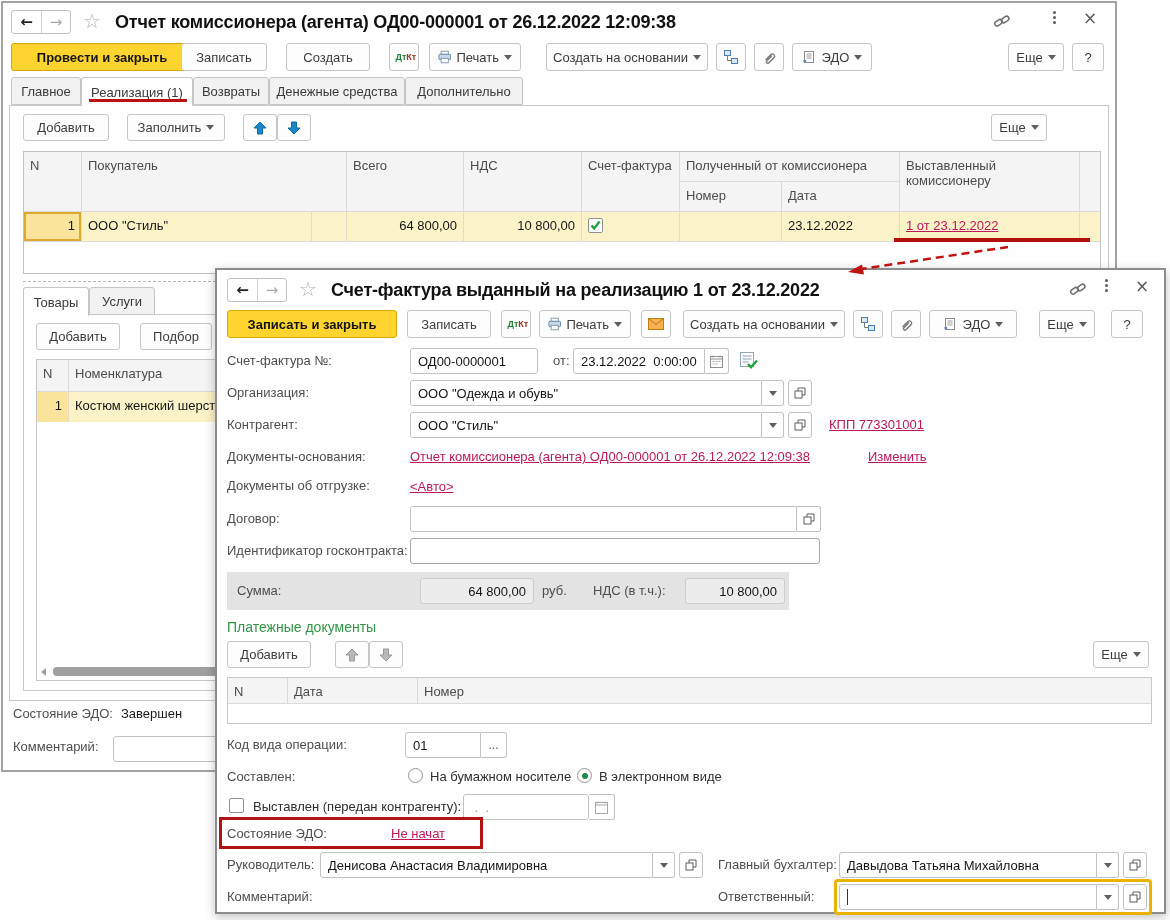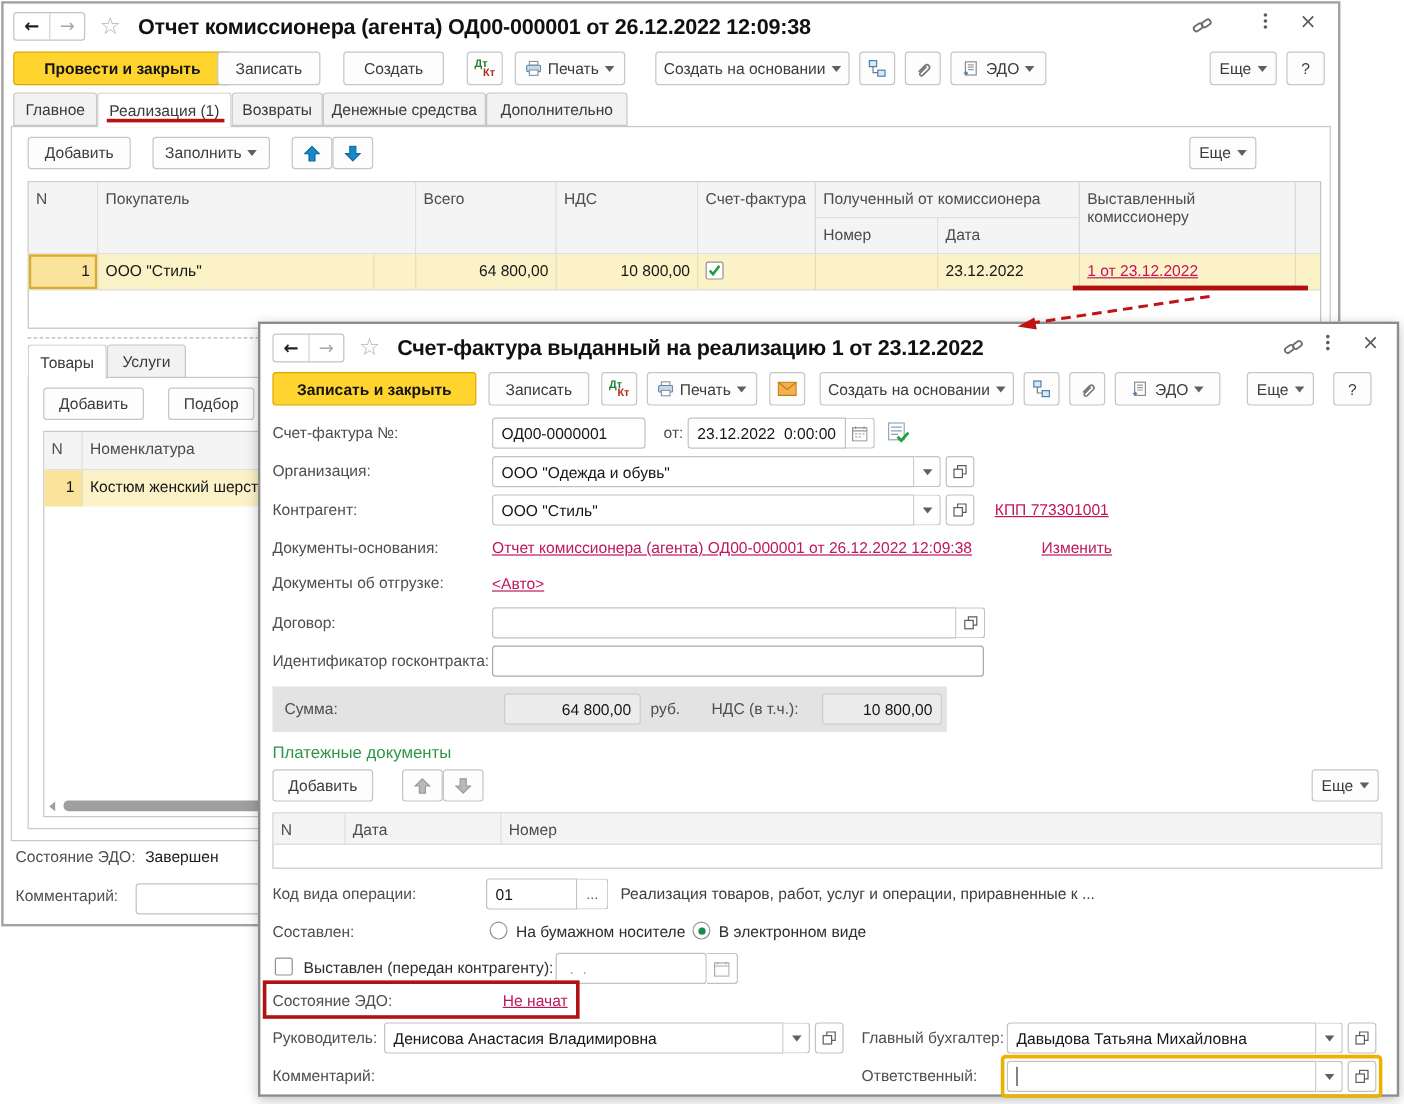--- a/index.html
+++ b/index.html
@@ -20,21 +20,21 @@
 .tab.on{background:#fff;height:29px;z-index:4;border-bottom:none}
 .panel{position:absolute;border:1px solid #c9c9c9;background:#fff}
 .input{position:absolute;height:26px;background:#fff;border:1px solid #c2c2c2;border-radius:3px;font-size:13px;color:#161616;display:flex;align-items:center;padding:0 7px;white-space:pre;overflow:hidden}
 .dbtn{position:absolute;width:22px;height:26px;background:#fff;border:1px solid #c2c2c2;border-left:none;border-radius:0 3px 3px 0;display:flex;align-items:center;justify-content:center}
 .obtn{position:absolute;width:24px;height:26px;background:#fff;border:1px solid #c2c2c2;border-radius:3px;display:flex;align-items:center;justify-content:center}
 .lbl{position:absolute;font-size:13px;color:#4e4e4e;white-space:nowrap}
 .link{position:absolute;font-size:13px;color:#be185d;text-decoration:underline;white-space:nowrap}
 .th{position:absolute;background:#f4f4f4;border-right:1px solid #dadada;border-bottom:1px solid #dadada;font-size:13px;color:#4c4c4c;padding:6px 6px;overflow:hidden}
 .td{position:absolute;font-size:13px;color:#161616;padding:6px 6px;border-right:1px solid #e3dcc0;overflow:hidden;white-space:nowrap}
 .num{text-align:right}
-.dtkt{display:flex;flex-direction:column;line-height:7px;font-size:9px;font-weight:700;width:17px}
+.dtkt{display:flex;flex-direction:row;line-height:7px;font-size:9px;font-weight:700;width:17px}
 .dtkt .d{color:#1e7e34;align-self:flex-start}
 .dtkt .k{color:#b02a1e;align-self:flex-end}
 .chk{width:15px;height:15px;border:1px solid #919191;border-radius:2px;background:#fff;display:flex;align-items:center;justify-content:center}
 .radio{position:absolute;width:15px;height:15px;border:1px solid #949494;border-radius:50%;background:#fff}
 .radio.sel::after{content:"";position:absolute;left:3.5px;top:3.5px;width:6px;height:6px;border-radius:50%;background:#1c8c4a}
 </style>
 </head>
 <body>
 
 <div class="screen">
@@ -403,41 +403,40 @@
     <div class="th" style="left:0;top:0;width:60px;height:26px">N</div>
     <div class="th" style="left:60px;top:0;width:130px;height:26px">Дата</div>
     <div class="th" style="left:190px;top:0;width:733px;height:26px;border-right:none">Номер</div>
   </div>
 
   <div class="lbl" style="left:10px;top:467px">Код вида операции:</div>
   <div class="input" style="left:188px;top:462px;width:76px;border-radius:3px 0 0 3px">01</div>
   <div class="dbtn" style="left:264px;top:462px;width:26px;font-size:12px;color:#555">
         <span>...</span>
       </div>
-  <div class="lbl" style="left:300px;top:467px;color:#3e3e3e">Реализация товаров, работ, услуг и операции, приравненные к ...</div>
 
   <div class="lbl" style="left:10px;top:499px">Составлен:</div>
   <span class="radio" style="left:191px;top:498px"></span>
   <div class="lbl" style="left:213px;top:499px;color:#2e2e2e">На бумажном носителе</div>
   <span class="radio sel" style="left:360px;top:498px"></span>
   <div class="lbl" style="left:382px;top:499px;color:#2e2e2e">В электронном виде</div>
 
   <span class="chk abs" style="left:12px;top:528px"></span>
   <div class="lbl" style="left:36px;top:529px;color:#2e2e2e">Выставлен (передан контрагенту):</div>
   <div class="input" style="left:246px;top:524px;width:126px;color:#9b9b9b"> .  . </div>
   <div class="dbtn" style="left:372px;top:524px;width:26px">
     <svg width="13" height="13" viewBox="0 0 13 13">
           <rect x="0.5" y="1.5" width="12" height="11" fill="#fff" stroke="#a8a8a8"></rect>
           <path d="M0.5 4 H12.5" stroke="#a8a8a8"></path>
           <path d="M3 0.5 v2 M10 0.5 v2" stroke="#a8a8a8"></path>
         </svg>
   </div>
 
   <div class="lbl" style="left:10px;top:556px">Состояние ЭДО:</div>
-  <a class="link" style="left:202px;top:556px">Не начат</a>
+  <a class="link" style="left:174px;top:556px">Не начат</a>
   <div class="abs" style="left:2px;top:547px;width:264px;height:32px;border:3px solid #b11212;z-index:3"></div>
 
   <div class="lbl" style="left:10px;top:587px">Руководитель:</div>
   <div class="input" style="left:103px;top:582px;width:333px;border-radius:3px 0 0 3px">Денисова Анастасия Владимировна</div>
   <div class="dbtn" style="left:436px;top:582px">
         <span class="car"></span>
       </div>
   <div class="obtn" style="left:462px;top:582px">
     <svg width="12" height="12" viewBox="0 0 12 12">
           <rect x="1" y="4" width="7" height="7" fill="#fff" stroke="#5d5d5d"></rect>

